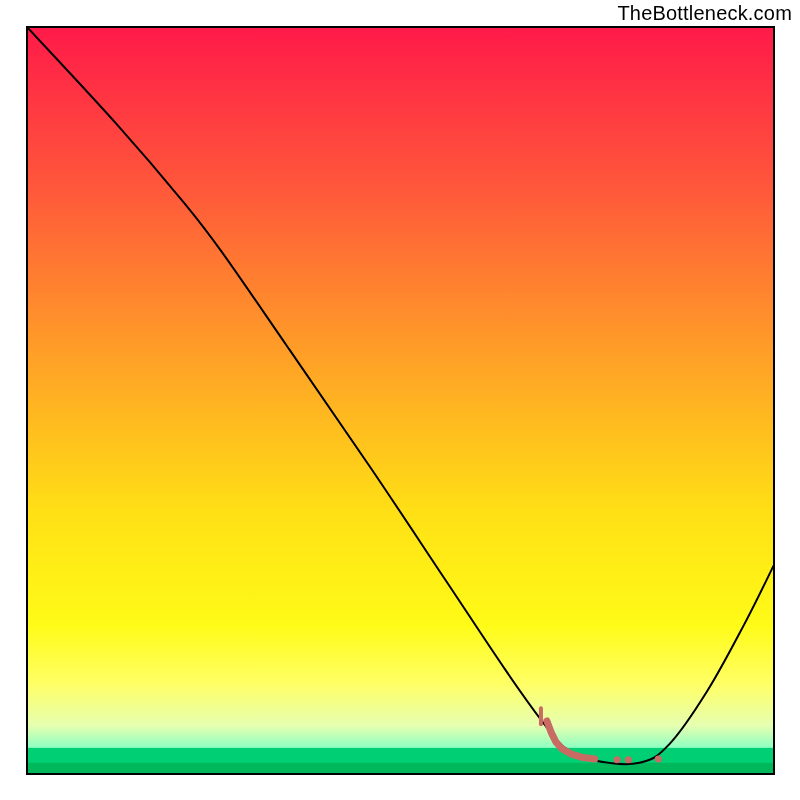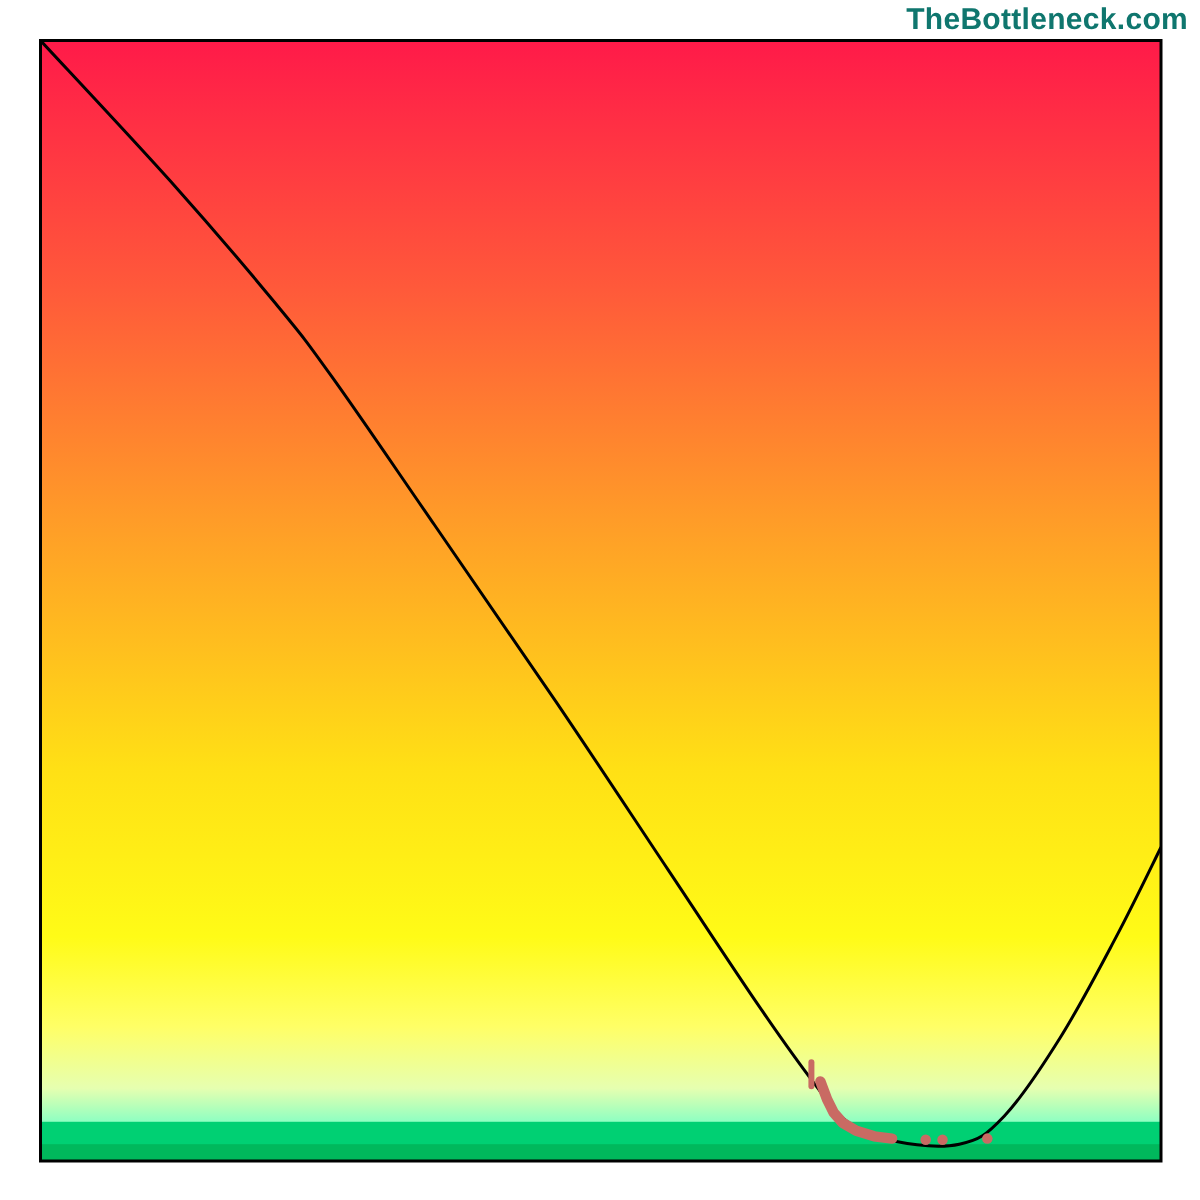--- a/index.html
+++ b/index.html
@@ -14,22 +14,22 @@
   .canvas {
     position: relative;
     width: 800px;
     height: 800px;
   }
   .attribution {
     position: absolute;
     top: 2px;
     right: 8px;
     font-size: 20px;
-    color: #0f766e;
-    font-weight: 700;
+    color: #000000;
+    font-weight: 400;
     letter-spacing: 0.2px;
   }
   svg {
     display: block;
   }
 </style>
 </head>
 <body>
 
 <div class="canvas">

